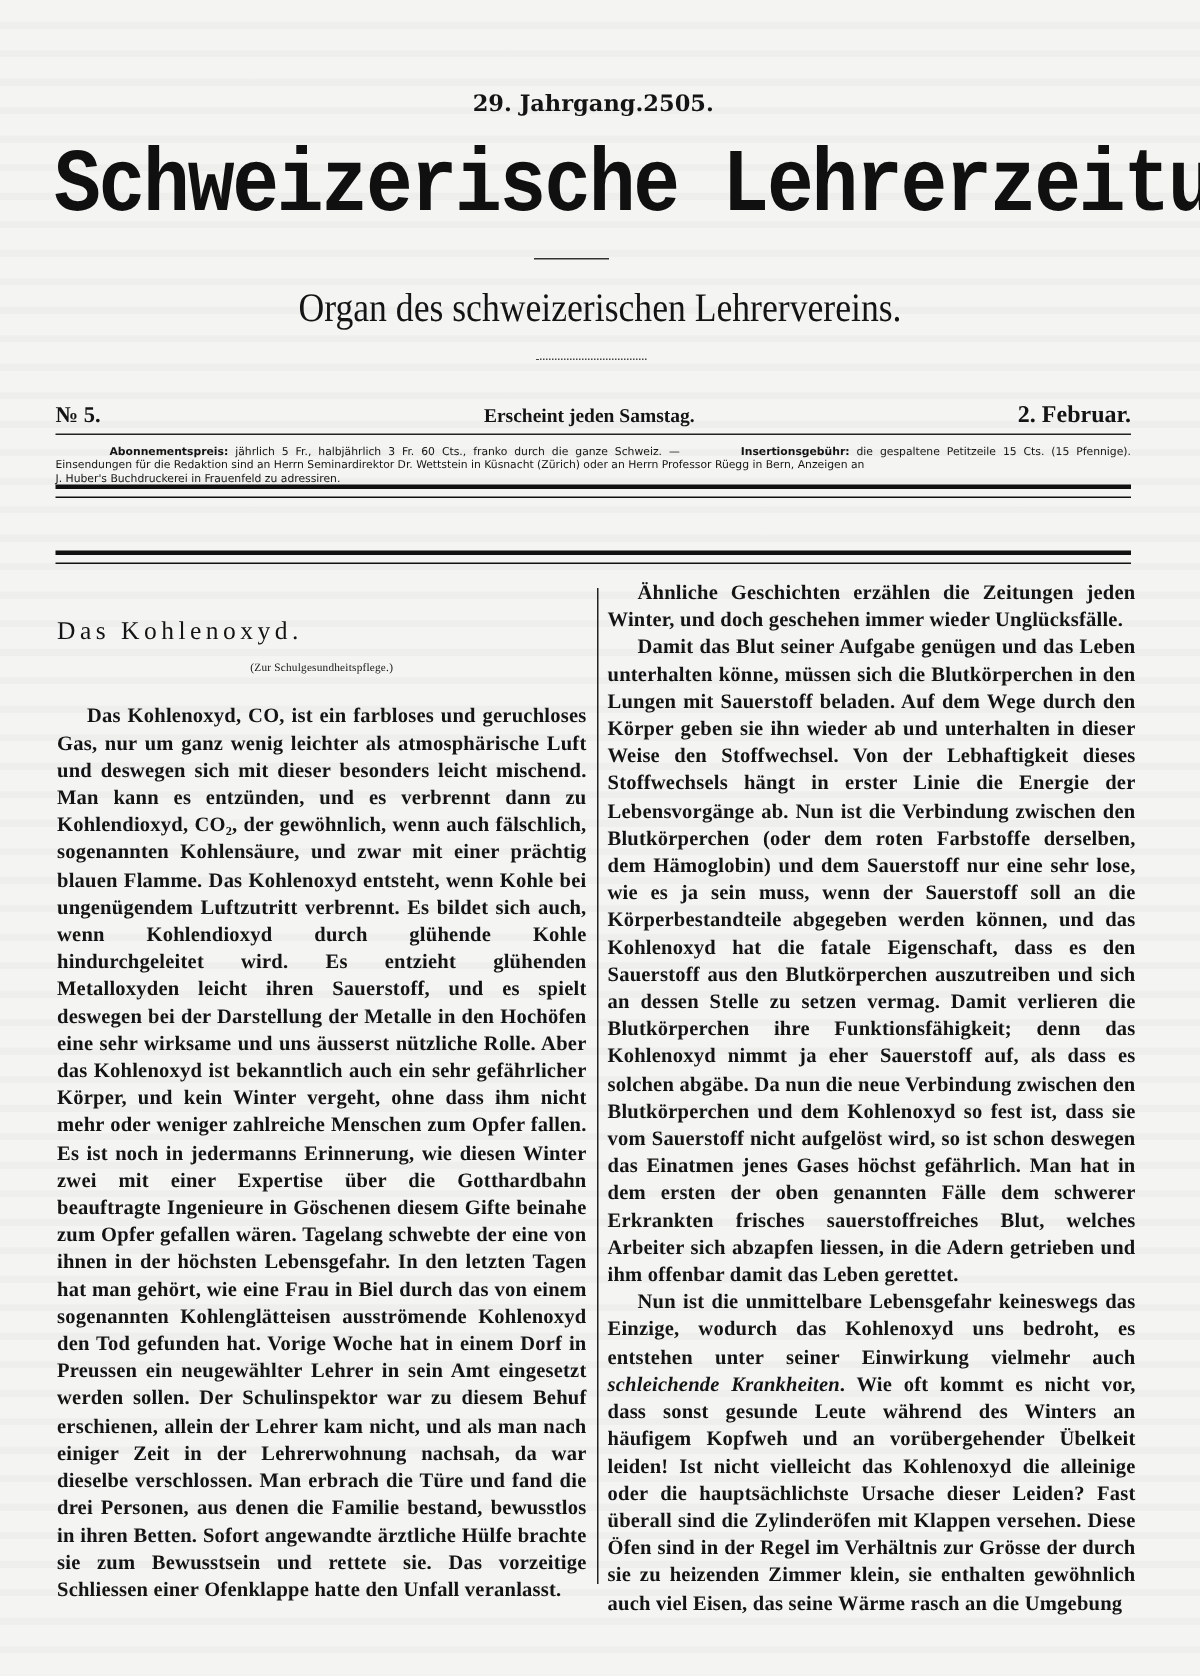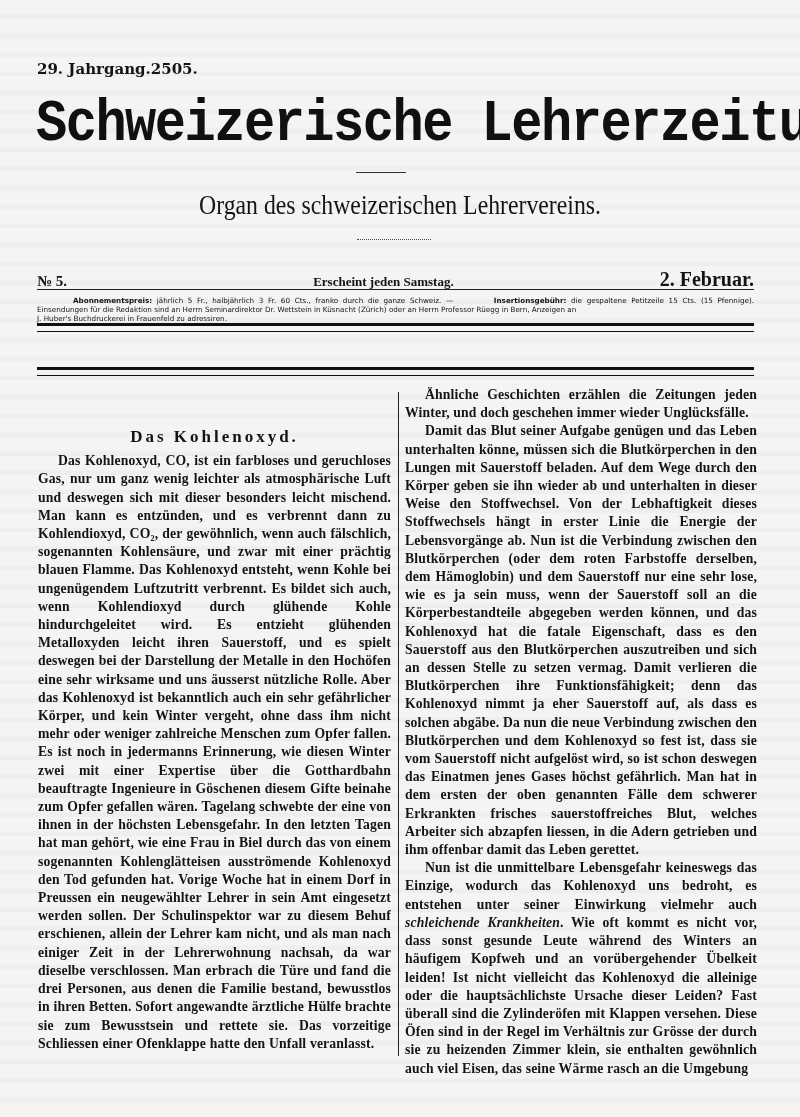--- a/index.html
+++ b/index.html
@@ -12,21 +12,21 @@
   }
   .page { position: absolute; left: 0; top: 0; width: 800px; height: 1117px; }
   .bleed {
     position: absolute; left: 0; top: 0; width: 800px; height: 1117px;
     background:
       repeating-linear-gradient(180deg, rgba(0,0,0,0) 0px, rgba(0,0,0,0) 14px, rgba(0,0,0,0.025) 15px, rgba(0,0,0,0.025) 19px);
     pointer-events: none;
   }
   .topline {
     position: absolute; top: 60px; left: 37px; right: 46px;
-    display: flex; justify-content: flex-start;
+    display: flex; justify-content: center;
     font-family: "DejaVu Serif", serif; font-weight: bold; font-size: 15px;
   }
   .masthead-title {
     position: absolute; top: 88px; left: 36px; width: 722px;
     font-family: "Liberation Mono", "DejaVu Sans Mono", monospace;
     font-weight: bold; font-size: 52px; line-height: 64px;
     letter-spacing: -1.5px;
     white-space: nowrap;
     transform: scaleY(1.15);
     transform-origin: top left;
@@ -39,21 +39,21 @@
     transform: scaleX(0.88);
   }
   .orn2 { position: absolute; top: 239px; left: 357px; width: 74px; border-top: 1px dotted #444; }
   .issue-line {
     position: absolute; top: 268px; left: 37px; right: 46px;
     display: flex; justify-content: space-between; align-items: baseline;
     font-family: "Liberation Serif", serif; font-weight: bold; font-size: 14px;
   }
   .issue-line .num { font-size: 15px; }
   .issue-line .freq { font-size: 13px; margin-left: 40px; }
-  .issue-line .date { font-size: 20px; }
+  .issue-line .date { font-size: 16px; }
   .rule-thin { position: absolute; left: 37px; right: 46px; border-top: 1px solid #222; }
   .subscription {
     position: absolute; top: 296px; left: 37px; right: 46px;
     font-family: "DejaVu Sans", sans-serif; font-size: 7.2px; line-height: 9px;
     text-align: justify;
   }
   .subscription b { font-weight: bold; margin-left: 36px; }
   .subscription .l3 { text-align: left; display: block; }
   .rule-double { position: absolute; left: 37px; right: 46px; height: 5px; border-top: 3px solid #111; border-bottom: 1px solid #111; }
   .toc {
@@ -65,22 +65,22 @@
   .col {
     position: absolute; top: 388px;
     font-family: "Liberation Serif", serif; font-size: 13.7px; line-height: 18.2px;
     text-align: justify;
     letter-spacing: 0.15px;
   }
   .col-left { left: 38px; width: 353px; }
   .col-right { left: 405px; width: 352px; top: 386px; }
   .divider { position: absolute; left: 398px; top: 392px; height: 664px; border-left: 1px solid #222; }
   .art-title {
-    text-align: center; font-weight: bold; font-size: 17px; letter-spacing: 3px;
-    margin-top: 40px; margin-bottom: 6px; text-indent: 0;
+    text-align: left; font-weight: normal; font-size: 17px; letter-spacing: 3px;
+    margin-top: 24px; margin-bottom: 6px; text-indent: 0;
   }
   .art-subtitle { text-align: center; font-size: 7.5px; margin-bottom: 14px; text-indent: 0; }
   .col p { margin: 0; text-indent: 20px; font-weight: bold; }
   em { font-style: italic; }
 </style>
 </head>
 <body>
 
 <div class="page">
   <div class="bleed"></div>
@@ -109,20 +109,21 @@
     <span>die gespaltene Petitzeile 15 Cts. (15 Pfennige).</span>
     <span>Einsendungen für die Redaktion sind an Herrn Seminardirektor Dr. Wettstein in Küsnacht (Zürich) oder an Herrn Professor Rüegg in Bern, Anzeigen an</span>
     <span class="l3">J. Huber's Buchdruckerei in Frauenfeld zu adressiren.</span>
   </div>
   <div class="rule-double" style="top:323px;"></div>
 
   <div class="rule-double" style="top:367px;"></div>
 
   <div class="col col-left">
     <div class="art-title">Das Kohlenoxyd.</div>
+    <div class="art-subtitle">(Zur Schulgesundheitspflege.)</div>
     <p>Das Kohlenoxyd, CO, ist ein farbloses und geruchloses Gas, nur um ganz wenig leichter als atmosphärische Luft und deswegen sich mit dieser besonders leicht mischend. Man kann es entzünden, und es verbrennt dann zu Kohlendioxyd, CO₂, der gewöhnlich, wenn auch fälschlich, sogenannten Kohlensäure, und zwar mit einer prächtig blauen Flamme. Das Kohlenoxyd entsteht, wenn Kohle bei ungenügendem Luftzutritt verbrennt. Es bildet sich auch, wenn Kohlendioxyd durch glühende Kohle hindurchgeleitet wird. Es entzieht glühenden Metalloxyden leicht ihren Sauerstoff, und es spielt deswegen bei der Darstellung der Metalle in den Hochöfen eine sehr wirksame und uns äusserst nützliche Rolle. Aber das Kohlenoxyd ist bekanntlich auch ein sehr gefährlicher Körper, und kein Winter vergeht, ohne dass ihm nicht mehr oder weniger zahlreiche Menschen zum Opfer fallen. Es ist noch in jedermanns Erinnerung, wie diesen Winter zwei mit einer Expertise über die Gotthardbahn beauftragte Ingenieure in Göschenen diesem Gifte beinahe zum Opfer gefallen wären. Tagelang schwebte der eine von ihnen in der höchsten Lebensgefahr. In den letzten Tagen hat man gehört, wie eine Frau in Biel durch das von einem sogenannten Kohlenglätteisen ausströmende Kohlenoxyd den Tod gefunden hat. Vorige Woche hat in einem Dorf in Preussen ein neugewählter Lehrer in sein Amt eingesetzt werden sollen. Der Schulinspektor war zu diesem Behuf erschienen, allein der Lehrer kam nicht, und als man nach einiger Zeit in der Lehrerwohnung nachsah, da war dieselbe verschlossen. Man erbrach die Türe und fand die drei Personen, aus denen die Familie bestand, bewusstlos in ihren Betten. Sofort angewandte ärztliche Hülfe brachte sie zum Bewusstsein und rettete sie. Das vorzeitige Schliessen einer Ofenklappe hatte den Unfall veranlasst.</p>
   </div>
 
   <div class="divider"></div>
 
   <div class="col col-right">
     <p>Ähnliche Geschichten erzählen die Zeitungen jeden Winter, und doch geschehen immer wieder Unglücksfälle.</p>
     <p>Damit das Blut seiner Aufgabe genügen und das Leben unterhalten könne, müssen sich die Blutkörperchen in den Lungen mit Sauerstoff beladen. Auf dem Wege durch den Körper geben sie ihn wieder ab und unterhalten in dieser Weise den Stoffwechsel. Von der Lebhaftigkeit dieses Stoffwechsels hängt in erster Linie die Energie der Lebensvorgänge ab. Nun ist die Verbindung zwischen den Blutkörperchen (oder dem roten Farbstoffe derselben, dem Hämoglobin) und dem Sauerstoff nur eine sehr lose, wie es ja sein muss, wenn der Sauerstoff soll an die Körperbestandteile abgegeben werden können, und das Kohlenoxyd hat die fatale Eigenschaft, dass es den Sauerstoff aus den Blutkörperchen auszutreiben und sich an dessen Stelle zu setzen vermag. Damit verlieren die Blutkörperchen ihre Funktionsfähigkeit; denn das Kohlenoxyd nimmt ja eher Sauerstoff auf, als dass es solchen abgäbe. Da nun die neue Verbindung zwischen den Blutkörperchen und dem Kohlenoxyd so fest ist, dass sie vom Sauerstoff nicht aufgelöst wird, so ist schon deswegen das Einatmen jenes Gases höchst gefährlich. Man hat in dem ersten der oben genannten Fälle dem schwerer Erkrankten frisches sauerstoffreiches Blut, welches Arbeiter sich abzapfen liessen, in die Adern getrieben und ihm offenbar damit das Leben gerettet.</p>
     <p><span>Nun ist die unmittelbare Lebensgefahr keineswegs das Einzige, wodurch das Kohlenoxyd uns bedroht, es entstehen unter seiner Einwirkung vielmehr auch</span> <em>schleichende Krankheiten</em><span>. Wie oft kommt es nicht vor, dass sonst gesunde Leute während des Winters an häufigem Kopfweh und an vorübergehender Übelkeit leiden! Ist nicht vielleicht das Kohlenoxyd die alleinige oder die hauptsächlichste Ursache dieser Leiden? Fast überall sind die Zylinderöfen mit Klappen versehen. Diese Öfen sind in der Regel im Verhältnis zur Grösse der durch sie zu heizenden Zimmer klein, sie enthalten gewöhnlich auch viel Eisen, das seine Wärme rasch an die Umgebung</span></p>
   </div>

